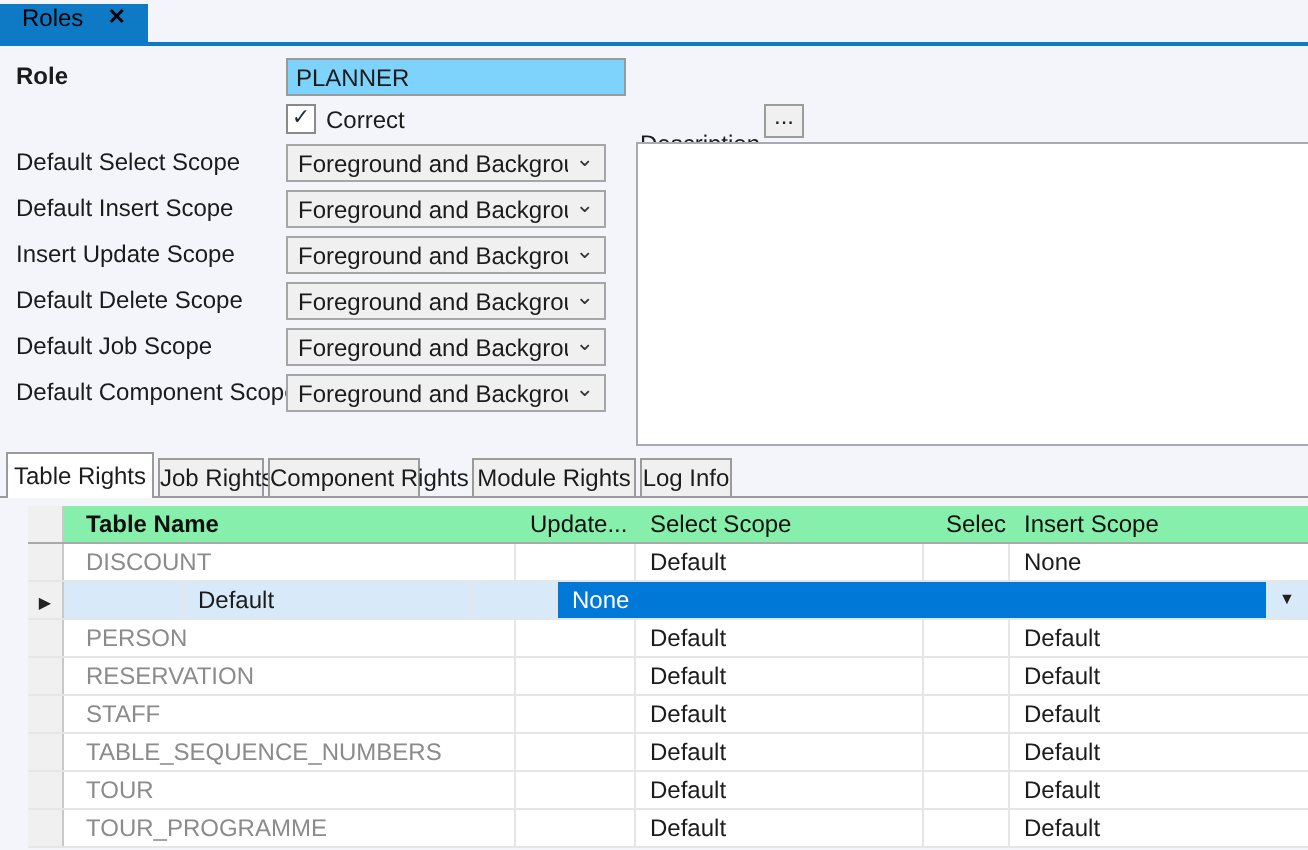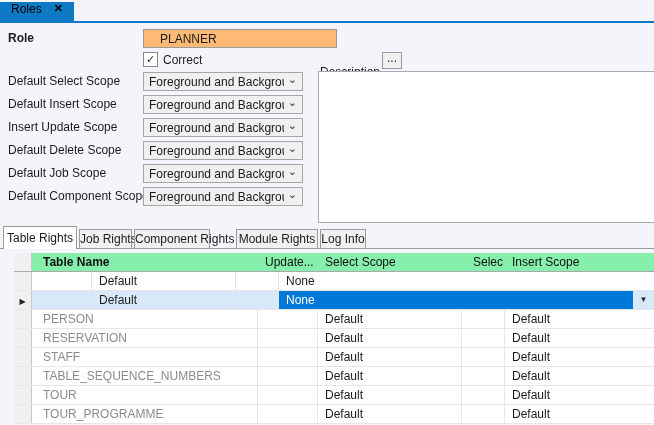--- a/index.html
+++ b/index.html
@@ -18,21 +18,21 @@
   }
   .doc-tab-label{font-size:12px;}
   .doc-tab-close{font-size:11px;font-weight:bold;cursor:default;}
   .doc-underline{position:absolute;left:0;top:21px;width:654px;height:2px;background:#0e79c4;}
 
   
   .flabel{position:absolute;left:8px;height:19px;line-height:19px;white-space:nowrap;}
   .bold{font-weight:bold;}
   .textbox{
     position:absolute;left:143px;top:29px;width:160px;height:17px;
-    border:1px solid #9a9a9a;background:#fdba74;padding:0 16px;
+    border:1px solid #9a9a9a;background:#7dd3fc;padding:0 4px;
     font-family:"Liberation Sans", sans-serif;font-size:12px;color:#1b1b1b;
     box-sizing:content-box;
   }
   .chk-row{position:absolute;left:143px;top:52px;height:15px;display:flex;align-items:center;gap:5px;}
   .chk-box{
     width:13px;height:13px;background:#fff;border:1px solid #8a8a8a;
     display:flex;align-items:center;justify-content:center;
     font-size:11px;color:#1f2a36;line-height:13px;
   }
   .combo{
@@ -158,20 +158,21 @@
     <div class="c selcol"></div>
     <div class="c name">Table Name</div>
     <div class="c desc">Update...</div>
     <div class="c selscope">Select Scope</div>
     <div class="c selcond">Selec...</div>
     <div class="c ins">Insert Scope</div>
   </div>
 
   <div class="grow">
     <div class="c selcol"></div>
+    <div class="c name">DISCOUNT</div>
     <div class="c desc"></div>
     <div class="c selscope">Default</div>
     <div class="c selcond"></div>
     <div class="c ins">None</div>
   </div>
 
   <div class="grow selected">
     <div class="c selcol"><span class="marker">▶</span></div>
     <div class="c desc"></div>
     <div class="c selscope">Default</div>

